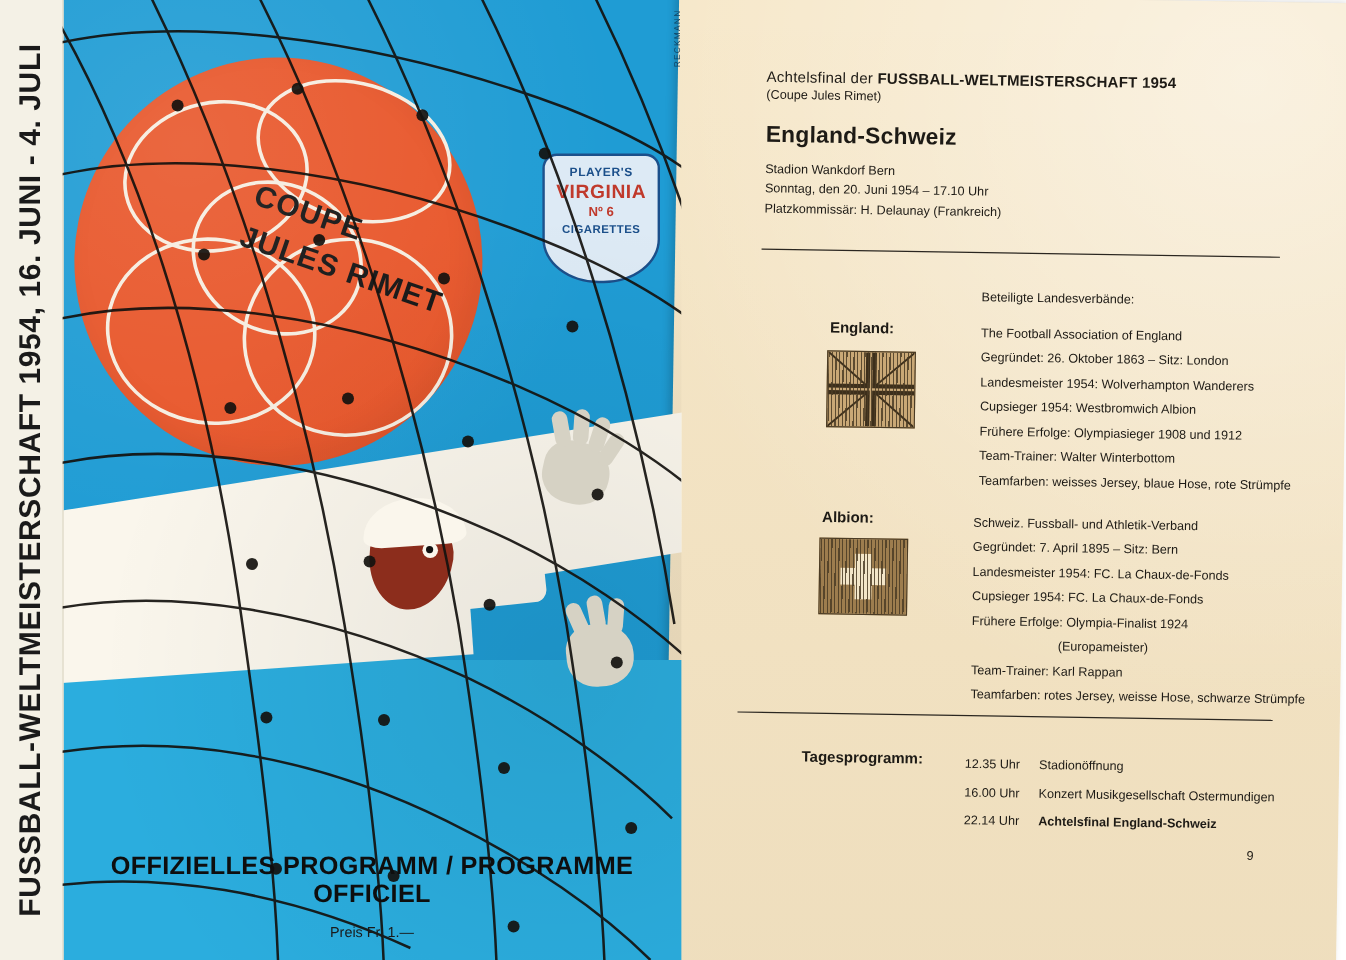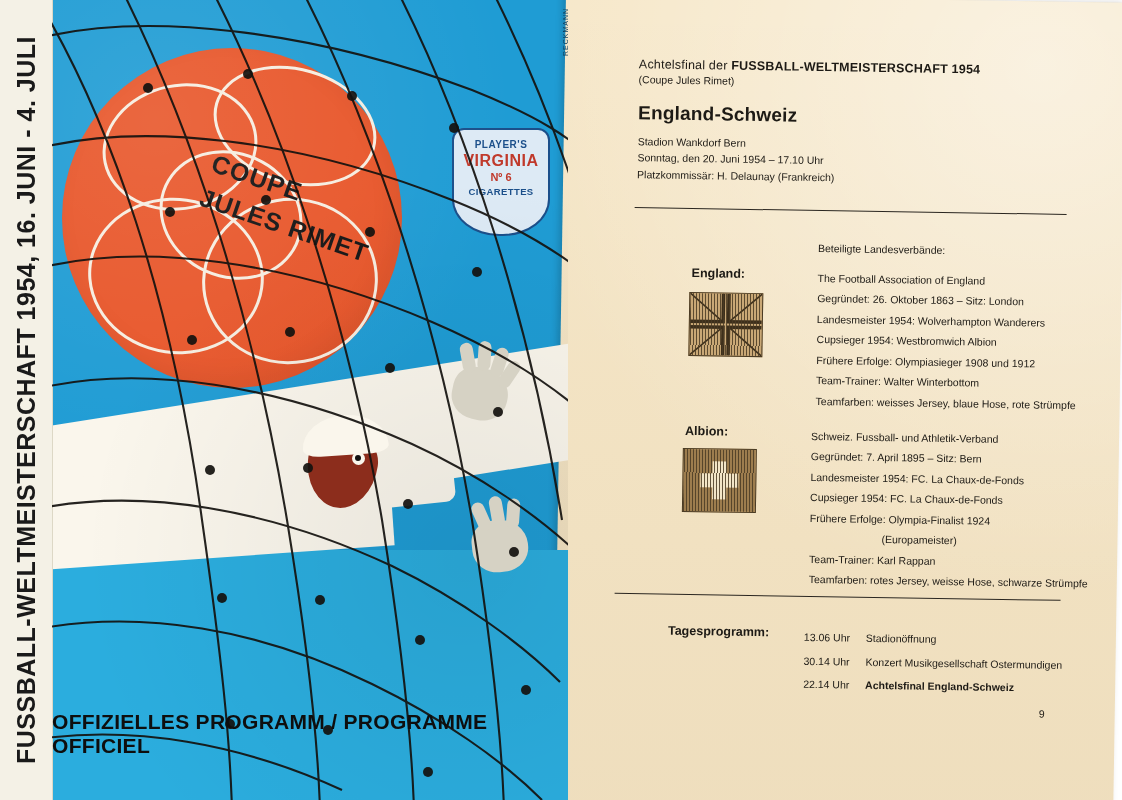--- a/index.html
+++ b/index.html
@@ -223,20 +223,21 @@
     border-radius: 7px;
   }
 
   
   .net { position: absolute; inset: 0; z-index: 8; pointer-events: none; }
 
   .cover-footer {
     position: absolute;
     left: 0; bottom: 42px;
     width: 516px;
+    text-align: center;
     z-index: 9;
     color: #0e0e0e;
     font-family: "Liberation Sans", sans-serif;
     font-weight: bold;
     font-size: 21px;
     letter-spacing: 0.3px;
   }
   .cover-price {
     position: absolute;
     left: 0; bottom: 16px;
@@ -475,20 +476,21 @@
           <circle cx="368" cy="640" r="5"></circle>
             <circle cx="474" cy="690" r="5"></circle>
           <circle cx="178" cy="724" r="5"></circle>
             <circle cx="276" cy="730" r="5"></circle>
           <circle cx="376" cy="772" r="5"></circle>
         </g>
       </svg>
 
       <div class="credit">RECKMANN</div>
       <div class="cover-footer">OFFIZIELLES PROGRAMM / PROGRAMME OFFICIEL</div>
+      <div class="cover-price">Preis Fr. 1.—</div>
     </div>
   </div>
 
   <div class="sheet">
     <div class="sheet-inner">
 
       <div class="hdr">
         <div class="line1"><span class="reg">Achtelsfinal der </span><span>FUSSBALL-WELTMEISTERSCHAFT 1954</span></div>
         <div class="line2">(Coupe Jules Rimet)</div>
         <div class="match-title">England-Schweiz</div>
@@ -548,24 +550,24 @@
         <div class="indent">(Europameister)</div>
         <div>Team-Trainer: Karl Rappan</div>
         <div>Teamfarben: rotes Jersey, weisse Hose, schwarze Strümpfe</div>
       </div>
 
       <div class="rule rule-bottom"></div>
 
       <div class="prog-label">Tagesprogramm:</div>
       <div class="prog-rows">
         <div>
-          <span class="t">13.06 Uhr</span><span>Stadionöffnung</span>
+          <span class="t">12.35 Uhr</span><span>Stadionöffnung</span>
         </div>
         <div>
-          <span class="t">30.14 Uhr</span><span>Konzert Musikgesellschaft Ostermundigen</span>
+          <span class="t">16.00 Uhr</span><span>Konzert Musikgesellschaft Ostermundigen</span>
         </div>
         <div>
           <span class="t">22.14 Uhr</span><span class="bold">Achtelsfinal  England-Schweiz</span>
         </div>
       </div>
 
       <div class="page-no">9</div>
     </div>
   </div>
 

